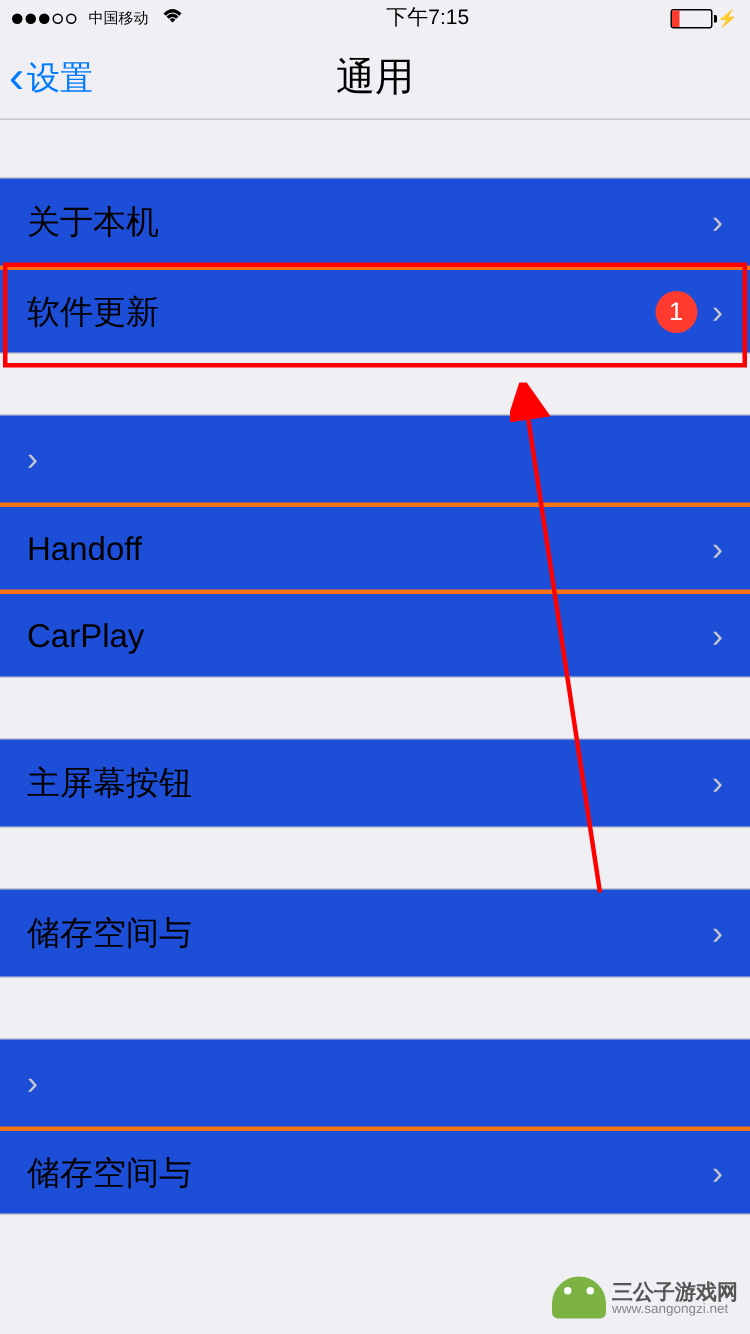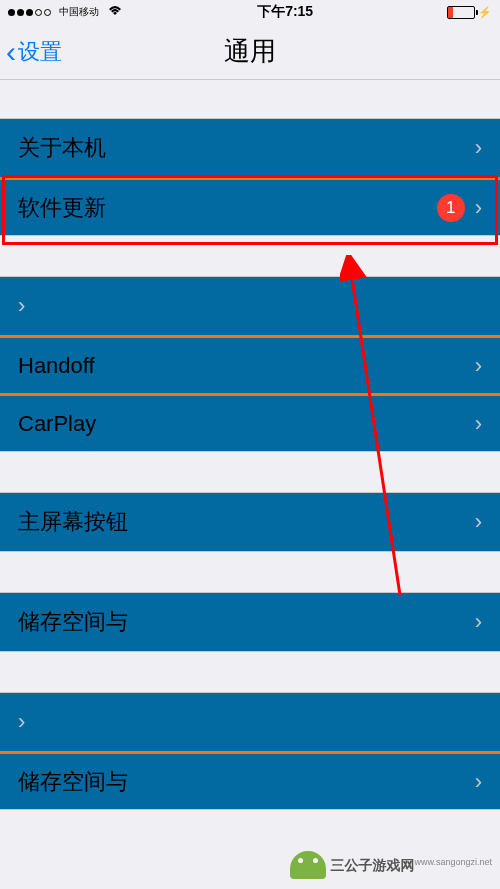--- a/index.html
+++ b/index.html
@@ -46,21 +46,21 @@
     }
     .carrier {
       font-size: 10px;
       margin-left: 4px;
     }
     .wifi {
       margin-left: 4px;
     }
     .status-center {
       font-size: 14px;
-      font-weight: 700;
+      font-weight: 400;
     }
     .status-right {
       display: flex;
       align-items: center;
       gap: 3px;
     }
     .battery {
       width: 28px;
       height: 13px;
       border: 1px solid #000;
@@ -109,21 +109,21 @@
     .nav-title {
       position: absolute;
       left: 50%;
       transform: translateX(-50%);
       font-size: 26px;
       font-weight: 400;
       color: #000;
     }
     .section {
       margin-top: 40px;
-      background: #0369a1;
+      background: #1d4ed8;
       border-top: 1px solid #c8c7cc;
       border-bottom: 1px solid #c8c7cc;
     }
     .section.first {
       margin-top: 38px;
     }
     .row {
       height: 58px;
       display: flex;
       align-items: center;
@@ -192,21 +192,21 @@
       width: 5px;
       height: 5px;
       background: #fff;
       border-radius: 50%;
       top: 7px;
     }
     .watermark-logo::before { left: 8px; }
     .watermark-logo::after { right: 8px; }
     .watermark-text {
       display: flex;
-      flex-direction: row;
+      flex-direction: column;
       line-height: 1;
     }
     .watermark-cn {
       font-size: 14px;
       color: #555;
       font-weight: bold;
     }
     .watermark-url {
       font-size: 9px;
       color: #888;

